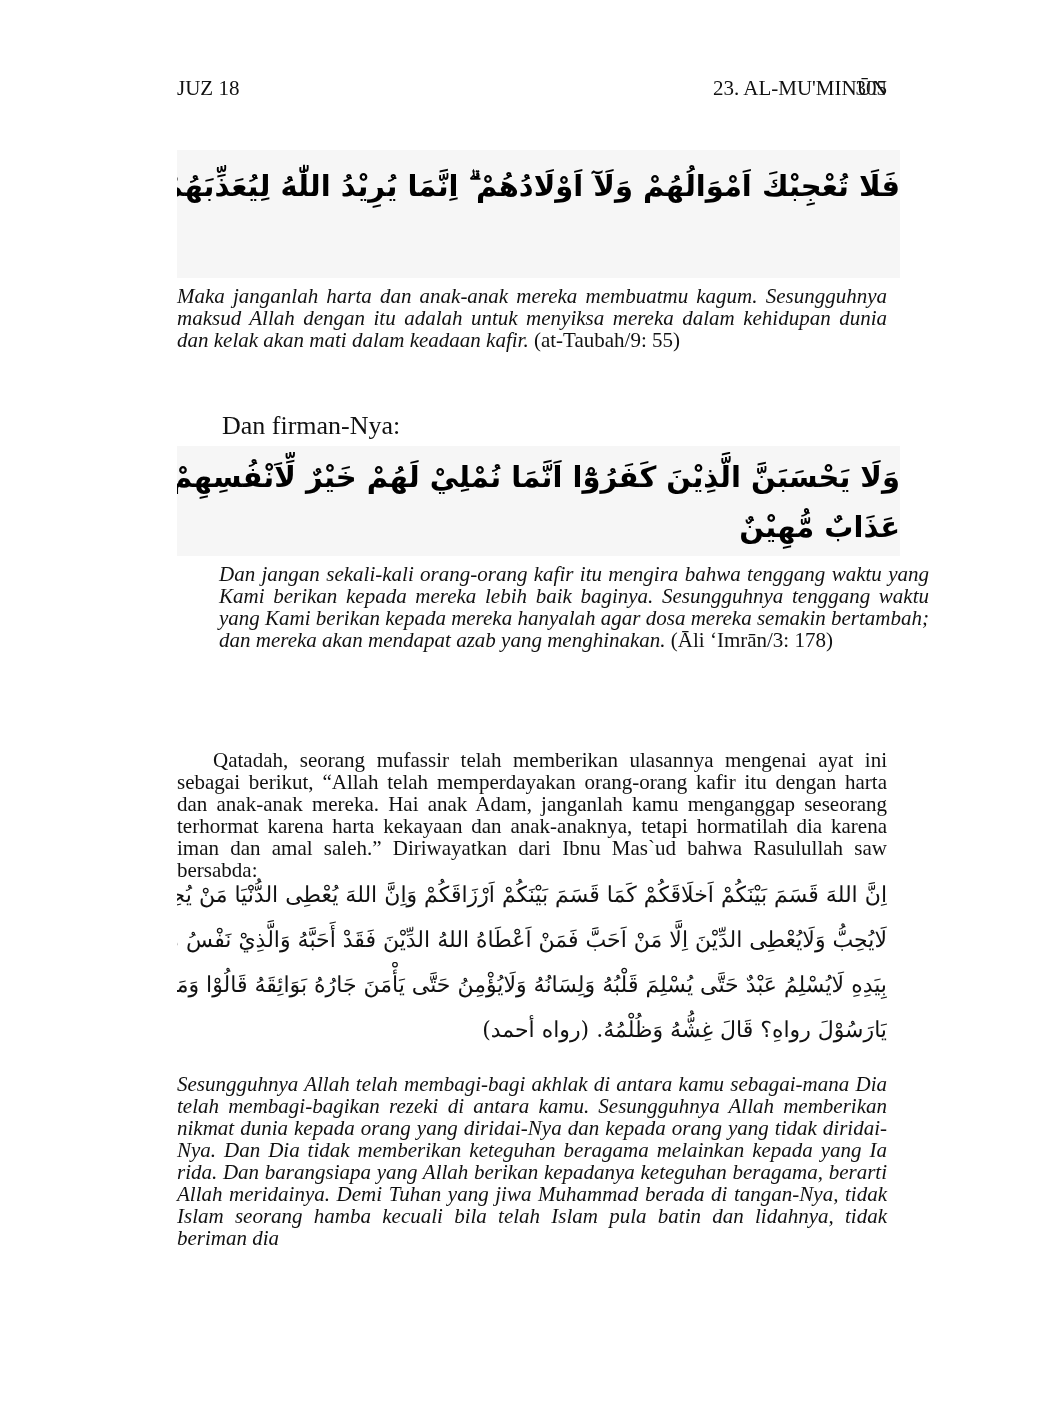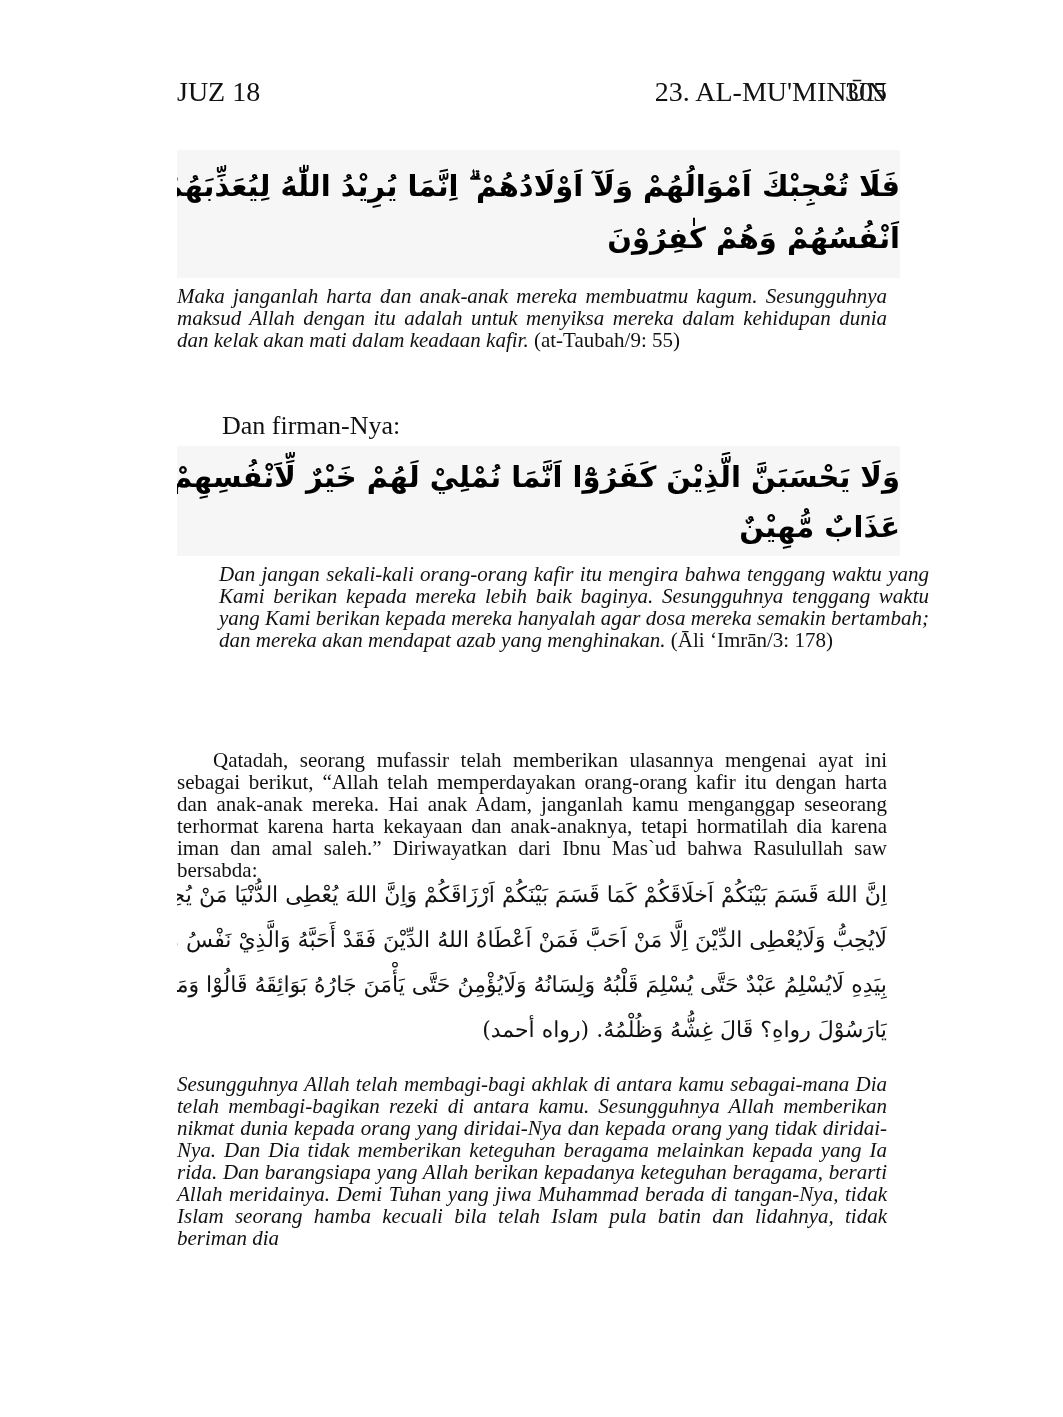--- a/index.html
+++ b/index.html
@@ -1,19 +1,19 @@
 <!DOCTYPE html>
 <html><head>
   <meta charset="utf-8">
   <style>
     html, body { margin: 0; padding: 0; background: #ffffff; }
     body { width: 1063px; height: 1417px; position: relative; overflow: hidden;
            font-family: "Liberation Serif", "DejaVu Serif", serif; color: #111; }
     .header { position: absolute; top: 76px; left: 177px; width: 710px; height: 28px;
-              font-size: 28px; }
+              font-size: 21px; }
     .header span { position: absolute; top: 0; }
     .h-left { left: 0; }
     .h-center { left: 0; right: 0; text-align: right; }
     .h-right { right: 0; }
     .arabic-block { position: absolute; left: 177px; width: 723px; background: #f6f6f6;
                     direction: rtl; text-align: justify; text-align-last: right;
                     font-family: "DejaVu Sans", sans-serif; font-weight: bold; color: #000; }
     .arabic-block .line { display: block; white-space: nowrap; overflow: hidden; }
     .ar1 { top: 150px; height: 118px; font-size: 29px; line-height: 52px; padding-top: 10px; }
     .ar2 { top: 446px; height: 104px; font-size: 29px; line-height: 50px; padding-top: 6px; }
@@ -35,21 +35,20 @@
 <body>
 
 <div class="header">
   <span class="h-left">JUZ 18</span>
   <span class="h-center">23. AL-MU'MINŪN</span>
   <span class="h-right">305</span>
 </div>
 
 <div class="arabic-block ar1">
   <span class="line">فَلَا تُعْجِبْكَ اَمْوَالُهُمْ وَلَآ اَوْلَادُهُمْ ۗ اِنَّمَا يُرِيْدُ اللّٰهُ لِيُعَذِّبَهُمْ بِهَا فِى الْحَيٰوةِ الدُّنْيَا وَتَزْهَقَ</span>
-  <span class="line">اَنْفُسُهُمْ وَهُمْ كٰفِرُوْنَ</span>
 </div>
 
 <div class="para italic p1">
   <span>Maka janganlah harta dan anak-anak mereka membuatmu kagum. Sesungguhnya maksud Allah dengan itu adalah untuk menyiksa mereka dalam kehidupan dunia dan kelak akan mati dalam keadaan kafir.</span>
   <span class="ref">(at-Taubah/9: 55)</span>
 </div>
 
 <div class="intro">Dan firman-Nya:</div>
 
 <div class="arabic-block ar2">

